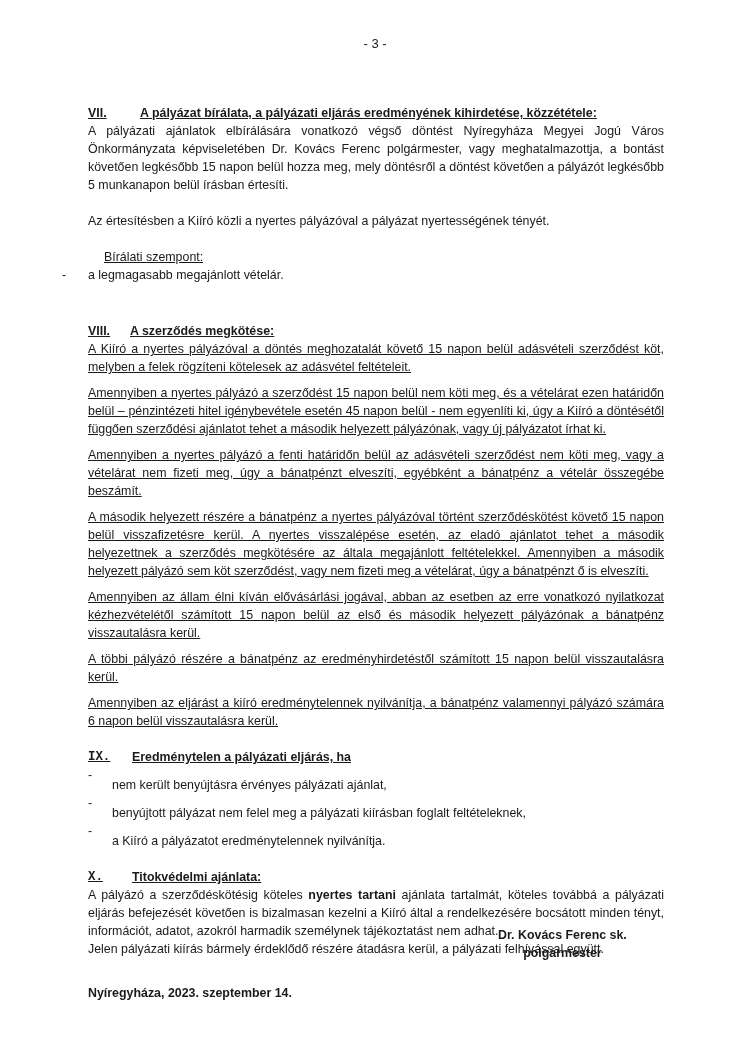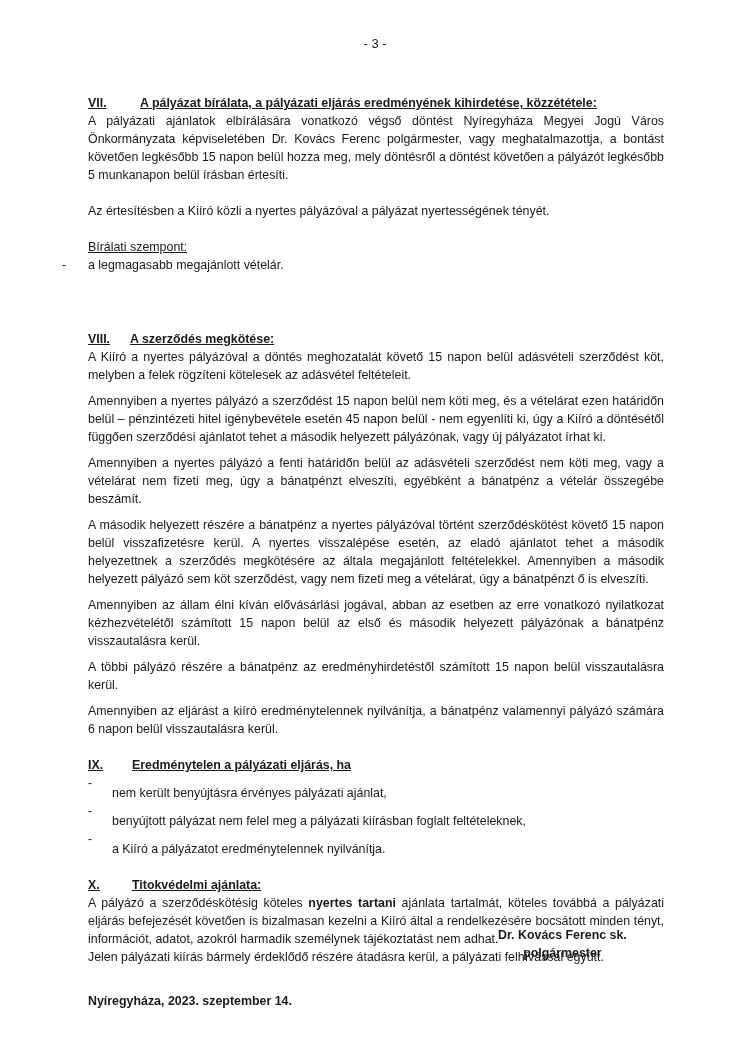--- a/index.html
+++ b/index.html
@@ -1,35 +1,35 @@
 <!DOCTYPE html>
 <html><head>
 <meta charset="utf-8">
 <style>
   html, body { margin: 0; padding: 0; background: #ffffff; }
   body { width: 750px; height: 1060px; position: relative; overflow: hidden;
          font-family: "Liberation Sans", sans-serif; color: #1a1a1a; }
   .page-num { position: absolute; top: 36px; left: 0; width: 750px; text-align: center;
               font-size: 13px; }
-  .content { position: absolute; left: 88px; top: 94px; width: 576px;
+  .content { position: absolute; left: 88px; top: 104px; width: 576px;
              font-size: 12.4px; line-height: 18px; }
   .heading { font-weight: bold; text-decoration: underline; display: flex; }
   .heading .num { display: inline-block; width: 52px; }
   .heading.h8 .num { width: 42px; }
-  .heading.h9 .num, .heading.h10 .num { width: 44px; }
+  .heading.h9 .num, .heading.h10 .num { width: 44px; font-family: Liberation Mono, monospace; }
   p { margin: 0; text-align: justify; }
   .gap-s { height: 8px; }
   .gap-m { height: 18px; }
   .gap-l { height: 36px; }
   .dash-item { position: relative; }
   .dash-item .dash { position: absolute; left: -26px; }
   .dash-list .dash-item { padding-left: 12px; }
   .dash-list .dash-item .dash { left: 0; }
   .dash-list .dash-item span.t { padding-left: 12px; display: inline-block; margin-top: 10px; }
-  .u { text-decoration: underline; }
+  .u { text-decoration: underline; margin-left: 16px; }
   b { font-weight: bold; }
   .closing { font-weight: bold; margin-top: 8px; }
   .signature { position: absolute; left: 498px; top: 926px; font-weight: bold;
                font-size: 12.4px; line-height: 18px; text-align: center; }
 </style>
 </head>
 <body>
 
 <div class="page-num">- 3 -</div>
 
@@ -46,21 +46,21 @@
     <div class="gap-m"></div>
     <p class="u">Bírálati szempont:</p>
     <div class="dash-item">
       <span class="dash">-</span>
       <span>a legmagasabb megajánlott vételár.</span>
     </div>
   </section>
 
   <div class="gap-l"></div>
 
-  <section style="margin-top:20px;">
+  <section style="margin-top:2px;text-decoration:underline;">
     <div class="heading h8">
       <span class="num">VIII.</span>
       <span>A szerződés megkötése:</span>
     </div>
     <p>A Kiíró a nyertes pályázóval a döntés meghozatalát követő 15 napon belül adásvételi szerződést köt, melyben a felek rögzíteni kötelesek az adásvétel feltételeit.</p>
     <div class="gap-s"></div>
     <p>Amennyiben a nyertes pályázó a szerződést 15 napon belül nem köti meg, és a vételárat ezen határidőn belül – pénzintézeti hitel igénybevétele esetén 45 napon belül - nem egyenlíti ki, úgy a Kiíró a döntésétől függően szerződési ajánlatot tehet a második helyezett pályázónak, vagy új pályázatot írhat ki.</p>
     <div class="gap-s"></div>
     <p>Amennyiben a nyertes pályázó a fenti határidőn belül az adásvételi szerződést nem köti meg, vagy a vételárat nem fizeti meg, úgy a bánatpénzt elveszíti, egyébként a bánatpénz a vételár összegébe beszámít.</p>
     <div class="gap-s"></div>

